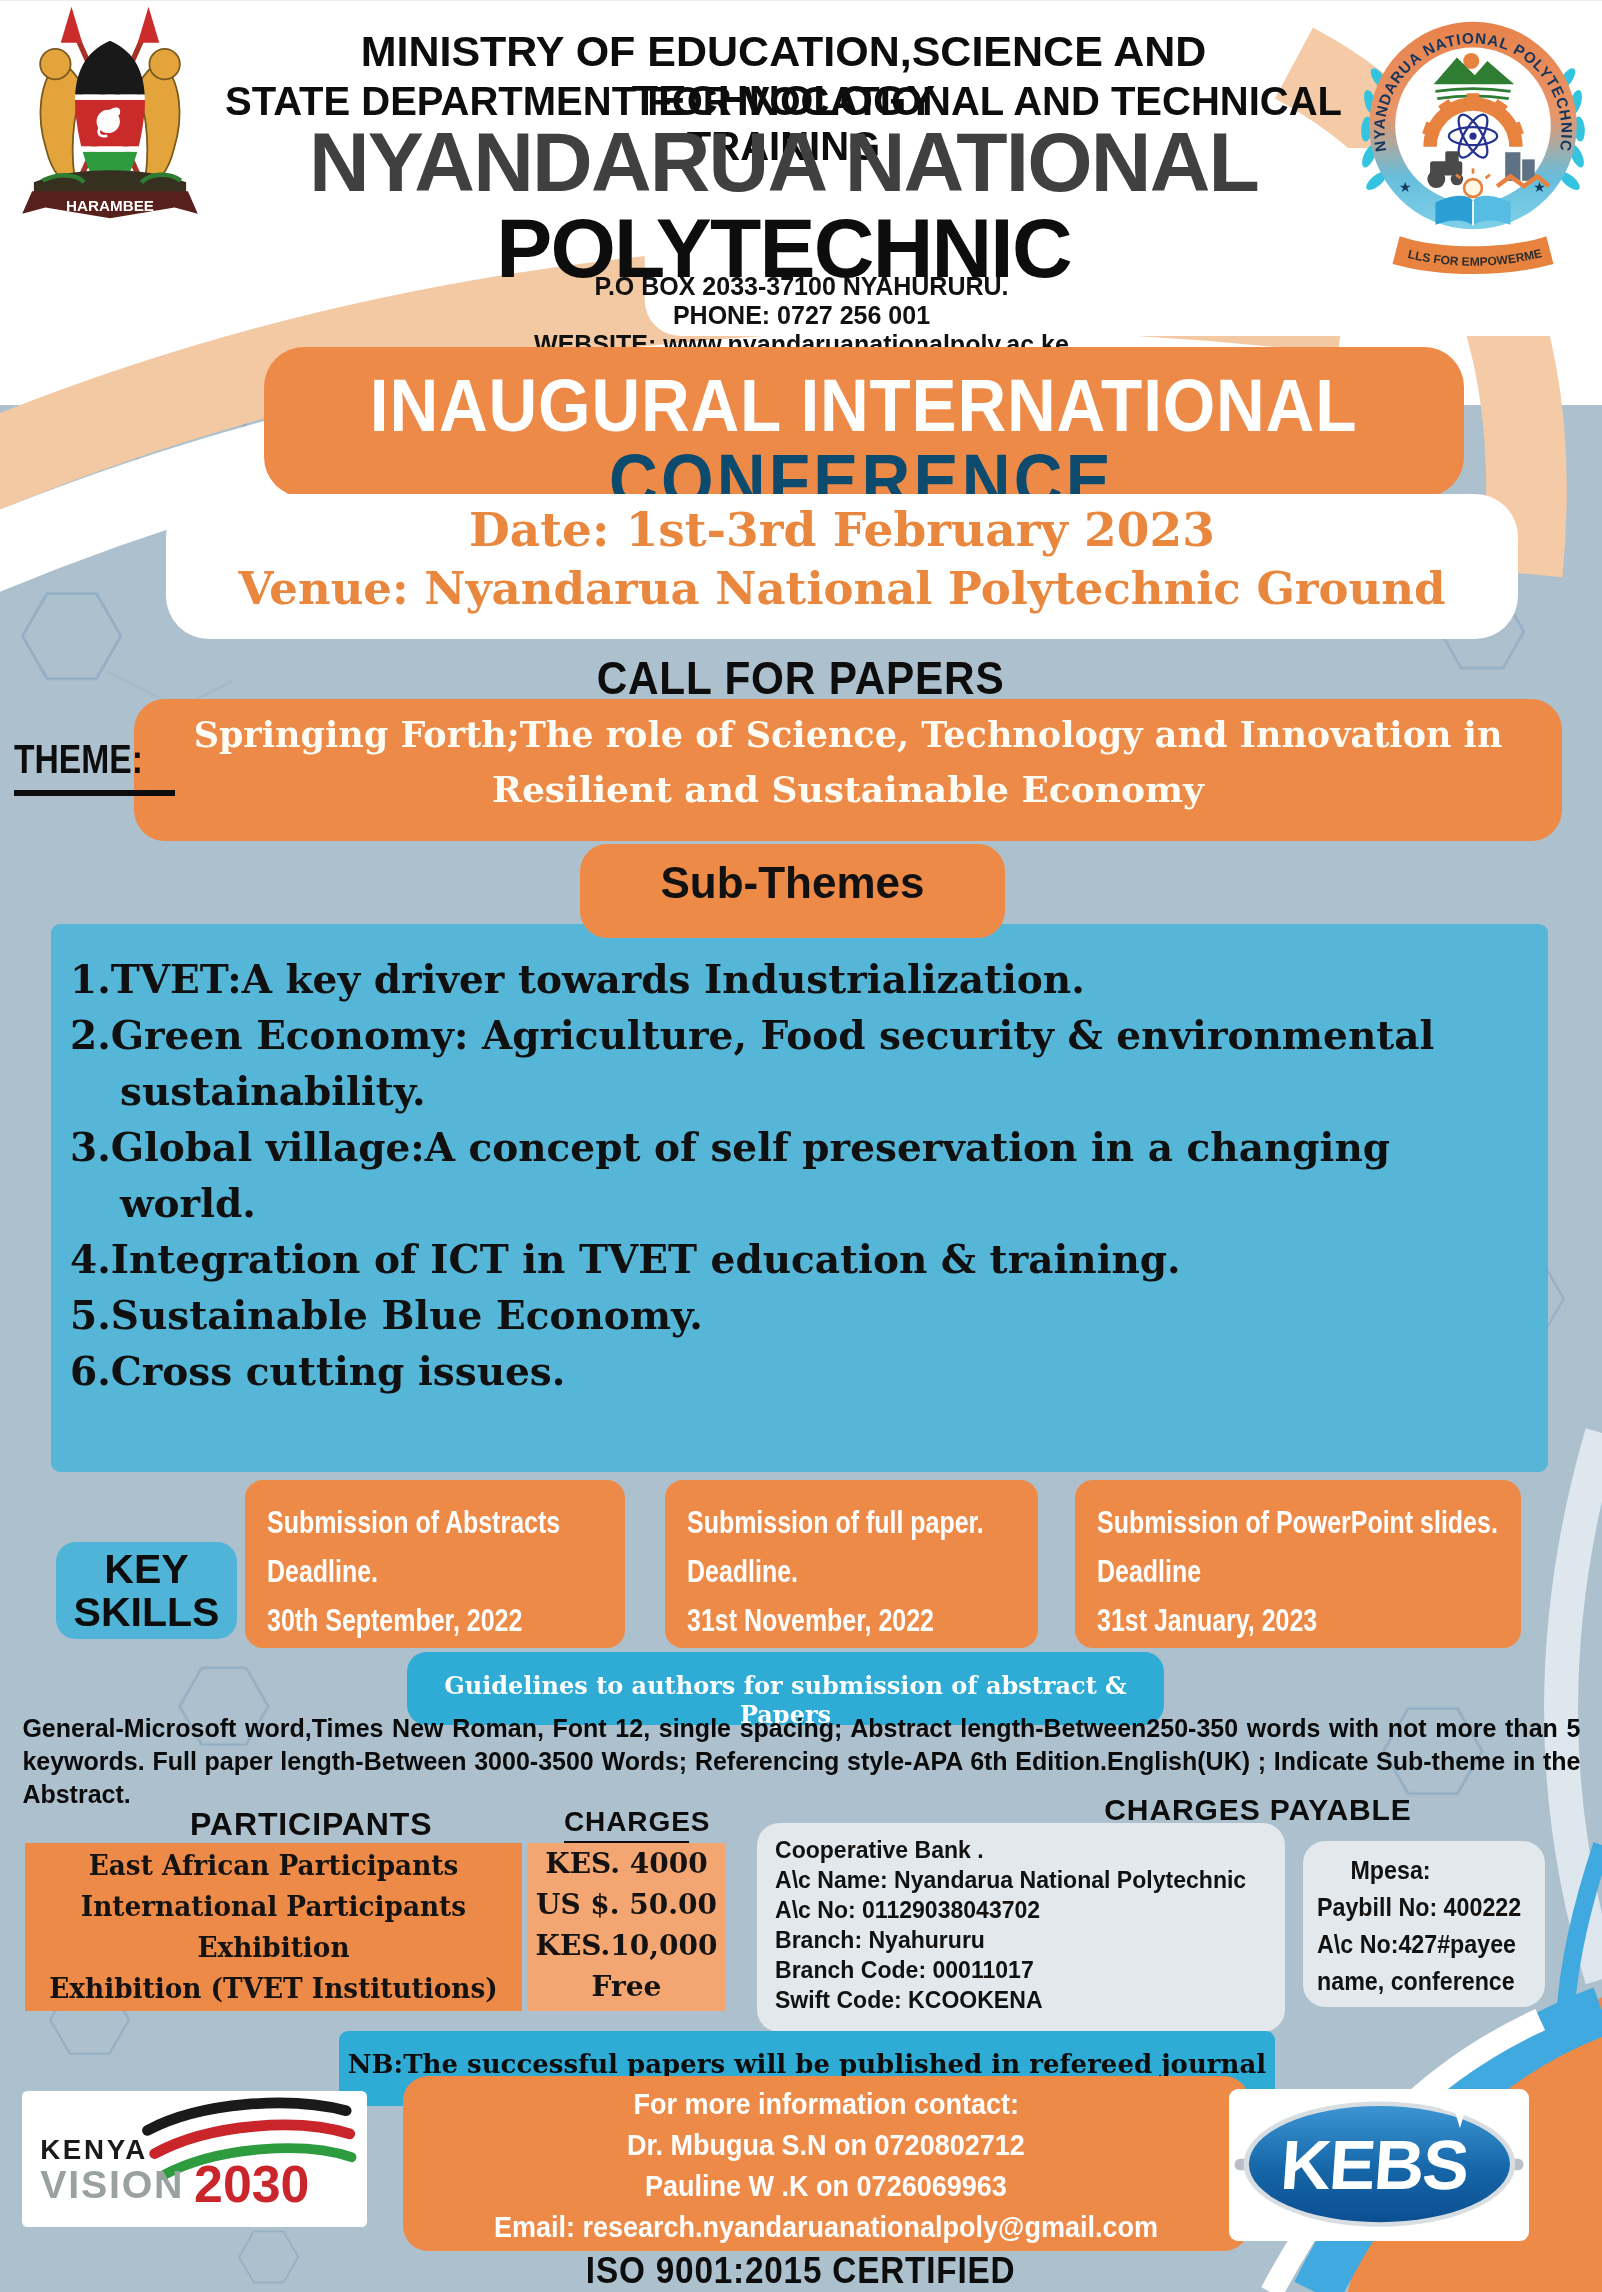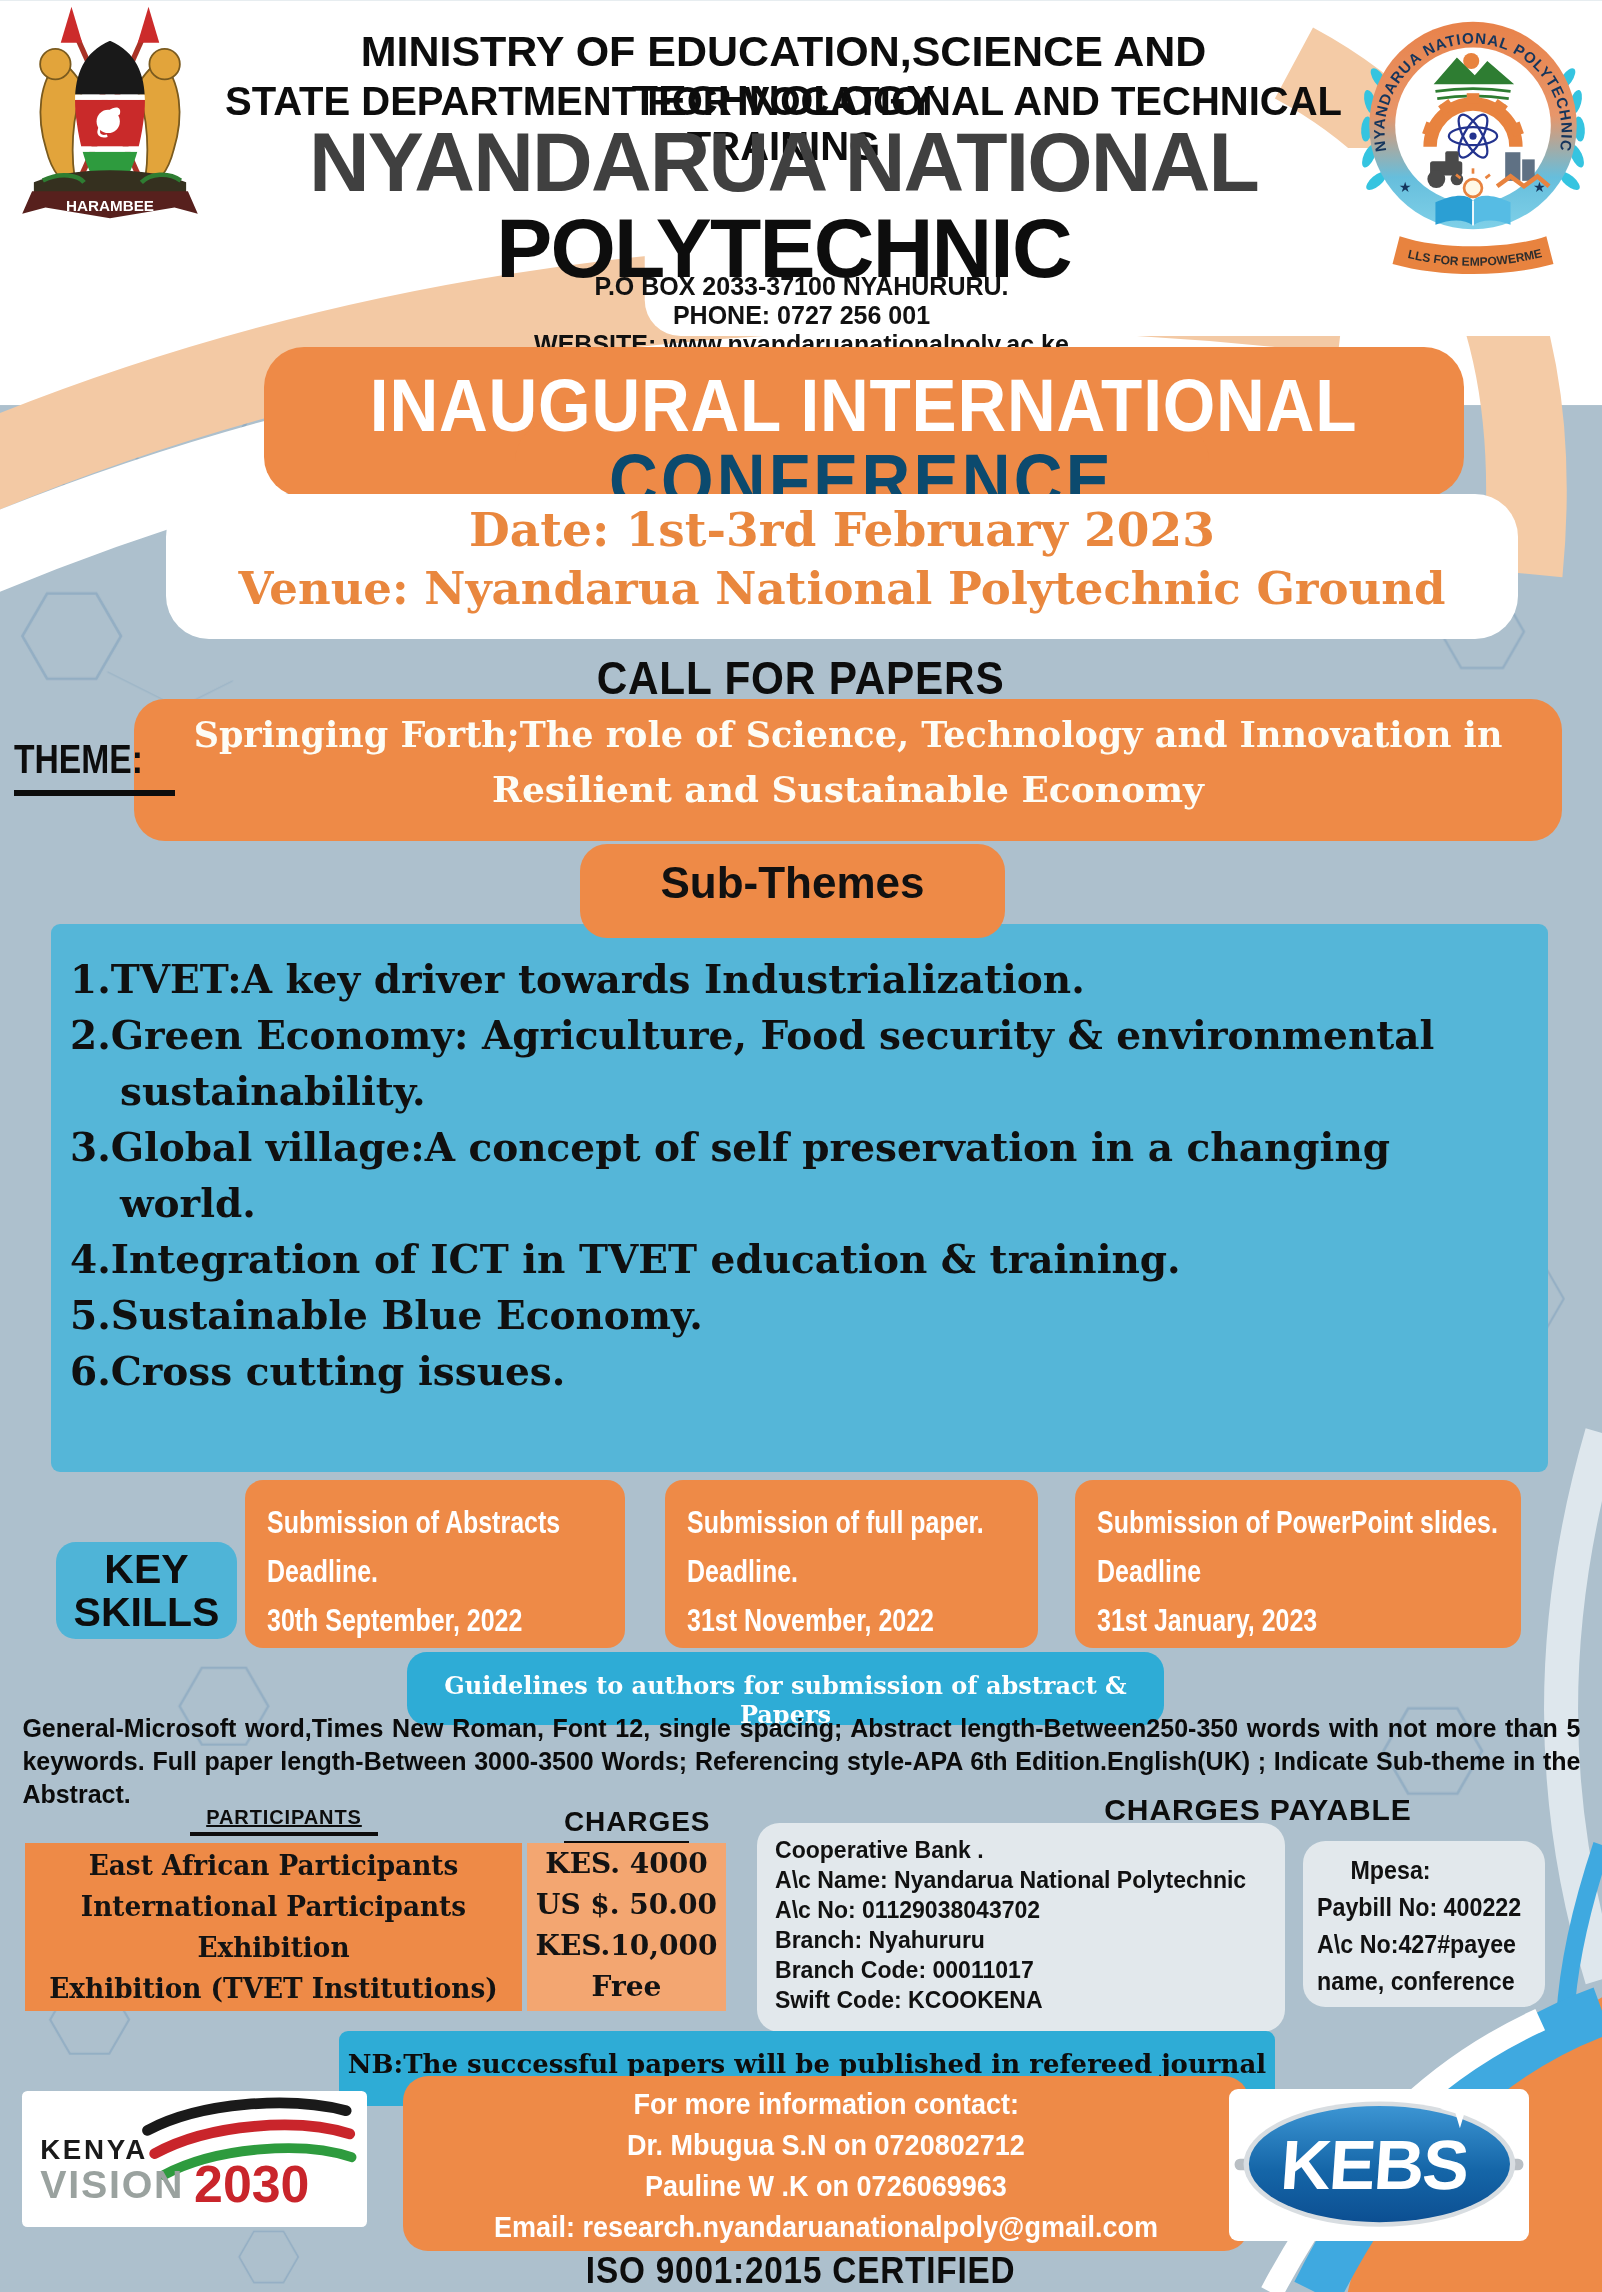--- a/index.html
+++ b/index.html
@@ -47,21 +47,21 @@
   .card2{left:665px;top:1480px;width:373px;height:168px;}
   .card3{left:1075px;top:1480px;width:446px;height:168px;}
   .cardTxt{padding:18px 0 0 21.5px;font-size:32px;font-weight:bold;line-height:49px;white-space:nowrap;}
   .cardTxt span{display:inline-block;transform:scaleX(.78);transform-origin:left center;}
   
   .gBan{left:407px;top:1652px;width:757px;height:73px;background:#2EACD6;border-radius:19.7px;}
   .gBanT{left:407px;top:1671px;width:757px;font-size:24px;color:#fff;}
   .para{left:22.4px;top:1712px;width:1558px;font-size:25px;font-weight:bold;line-height:33px;color:#0b0b0b;text-align:justify;}
   
   .hdrU{font-weight:bold;color:#0d0d0d;border-bottom:4.5px solid #0d0d0d;padding-bottom:2.7px;letter-spacing:0.9px;}
-  .hPart{left:190px;top:1806px;width:188px;font-size:20px;text-align:center;text-decoration:underline;}
+  .hPart{left:190px;top:1806px;width:188px;font-size:32px;text-align:center;}
   .hChar{left:564px;top:1806px;width:125px;font-size:28px;text-align:right;}
   .hPay{left:1088px;top:1793px;width:340px;font-size:30px;font-weight:bold;color:#0d0d0d;text-align:center;letter-spacing:0.9px;}
   .pBox{left:25px;top:1843px;width:497px;height:168px;background:#EE8A47;}
   .pLine{font-family:"DejaVu Serif",serif;font-weight:bold;font-size:28px;line-height:41px;color:#131313;text-align:center;}
   .pBox .in{padding-top:1.8px;transform:scaleX(.94);transform-origin:center;}
   .cBox{left:527px;top:1843px;width:199px;height:168px;background:#F3A671;}
   .bankBox{left:757px;top:1823px;width:528px;height:209px;background:#E2E8EC;border-radius:22.4px;}
   .bankLine{font-size:24px;font-weight:bold;color:#111;line-height:30px;white-space:nowrap;transform:scaleX(.96);transform-origin:left center;}
   .bankPad{padding:11.6px 0 0 18px;}
   .mpBox{left:1303px;top:1841px;width:242px;height:166px;background:#E2E8EC;border-radius:22.4px;}

